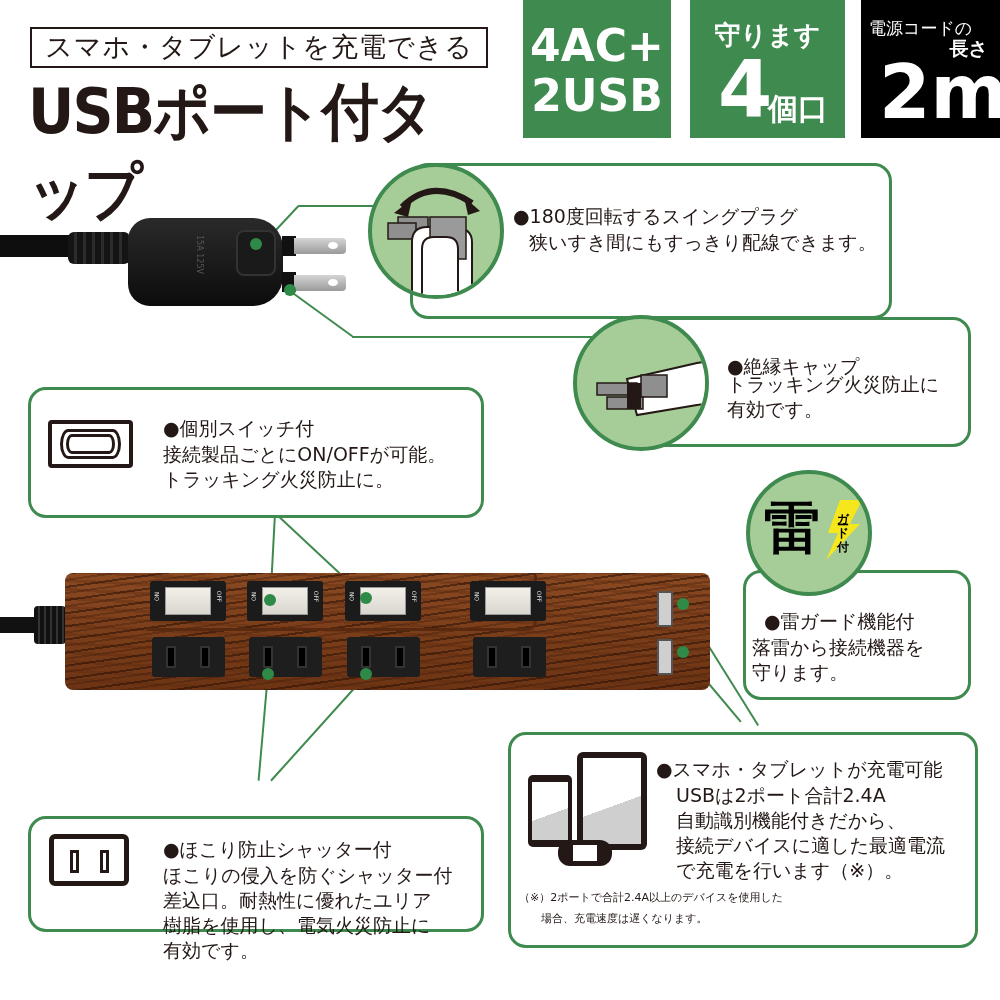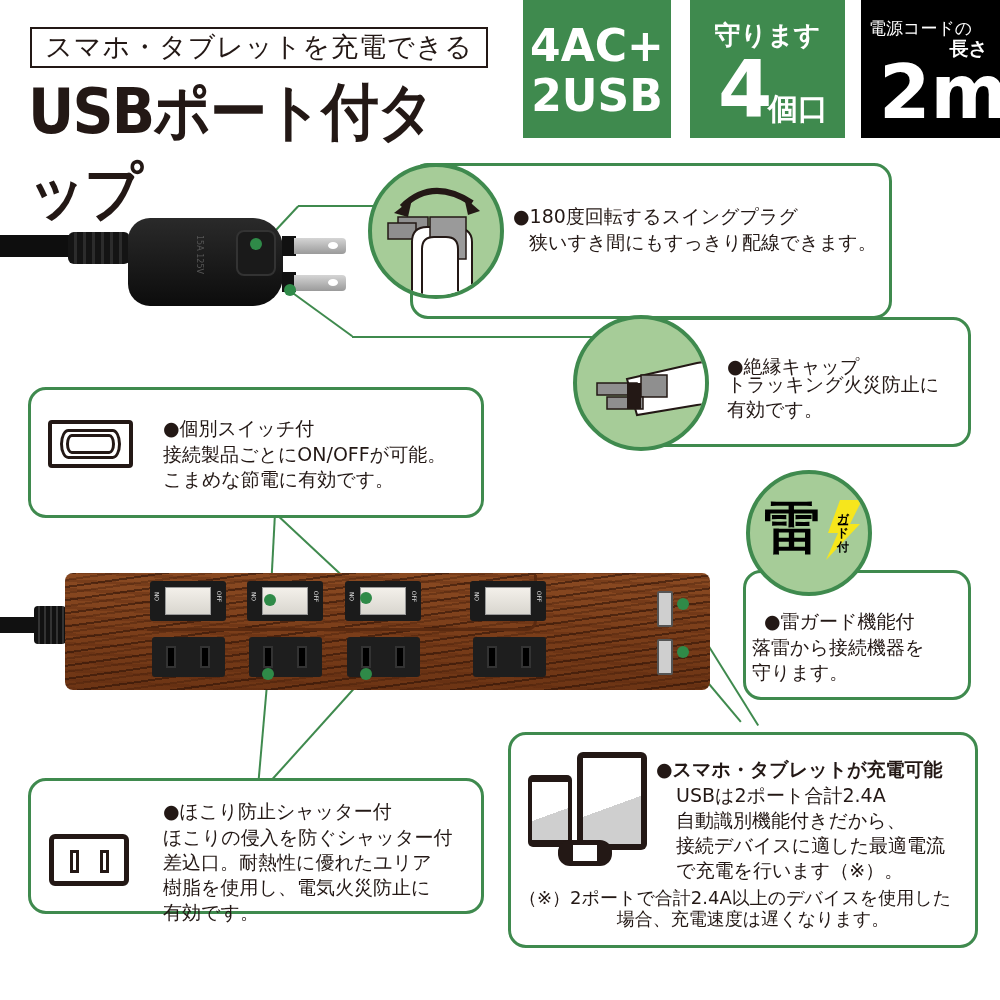--- a/index.html
+++ b/index.html
@@ -184,21 +184,21 @@
     <rect x="64" y="56" width="26" height="22" fill="#8f8f8f" stroke="#231815" stroke-width="1.5"></rect>
     <rect x="20" y="64" width="40" height="12" fill="#8f8f8f" stroke="#231815" stroke-width="1.5"></rect>
     <rect x="30" y="78" width="36" height="12" fill="#8f8f8f" stroke="#231815" stroke-width="1.5"></rect>
     <rect x="50" y="64" width="14" height="26" fill="#231815"></rect>
   </svg>
 </div>
 
 <div class="abs callout" style="left:28px;top:387px;width:456px;height:131px;">
   <div class="abs callout-text" style="left:132px;top:26px;">●個別スイッチ付</div>
   <div class="abs callout-text" style="left:132px;top:52px;">接続製品ごとにON/OFFが可能。
-こまめな節電に有効です。</div>
+トラッキング火災防止に。</div>
 </div>
 <div class="abs icon-switch"></div>
 
 <div class="abs cord"></div>
 <div class="abs cord-end"></div>
 <div class="abs strip">
   <div class="sw-tray"></div>
   <div class="switch" style="left:85px;">
     <span class="on">ON</span>
     <span class="rocker"></span>
@@ -249,39 +249,39 @@
   <div class="abs callout-text" style="left:18px;top:36px;">●雷ガード機能付</div>
   <div class="abs callout-text" style="left:6px;top:62px;">落雷から接続機器を
 守ります。</div>
 </div>
 <div class="abs circle thunder-circle">
   <span class="thunder-kanji">雷</span>
   <span class="bolt"></span>
   <span class="guard-text">ガード付</span>
 </div>
 
-<div class="abs callout" style="left:28px;top:778px;width:456px;height:136px;">
+<div class="abs callout" style="left:28px;top:816px;width:456px;height:116px;">
   <div class="abs callout-text" style="left:132px;top:18px;">●ほこり防止シャッター付</div>
   <div class="abs callout-text" style="left:132px;top:44px;">ほこりの侵入を防ぐシャッター付
 差込口。耐熱性に優れたユリア
 樹脂を使用し、電気火災防止に
 有効です。</div>
 </div>
 <div class="abs icon-outlet">
   <span class="s" style="left:16px;"></span>
   <span class="s" style="left:46px;"></span>
 </div>
 
 <div class="abs callout" style="left:508px;top:732px;width:470px;height:216px;">
-  <div class="abs callout-text" style="left:145px;top:22px;font-size:19px;font-weight:bold;">●スマホ・タブレットが充電可能</div>
+  <div class="abs callout-text" style="left:145px;top:22px;font-size:19px;">●スマホ・タブレットが充電可能</div>
   <div class="abs callout-text" style="left:149px;top:48px;margin-left:16px;">USBは2ポート合計2.4A
 自動識別機能付きだから、
 接続デバイスに適した最適電流
 で充電を行います（※）。</div>
-  <div class="abs callout-text" style="left:8px;top:152px;font-size:18px;line-height:21px;text-align:center;">（※）2ポートで合計2.4A以上のデバイスを使用した
+  <div class="abs callout-text" style="left:8px;top:152px;font-size:11px;line-height:21px;">（※）2ポートで合計2.4A以上のデバイスを使用した
 　　場合、充電速度は遅くなります。</div>
 </div>
 <div class="abs dev-tablet">
     <span class="scr"></span>
   </div>
 <div class="abs dev-phone">
     <span class="scr"></span>
   </div>
 <div class="abs dev-game">
     <span class="scr"></span>

